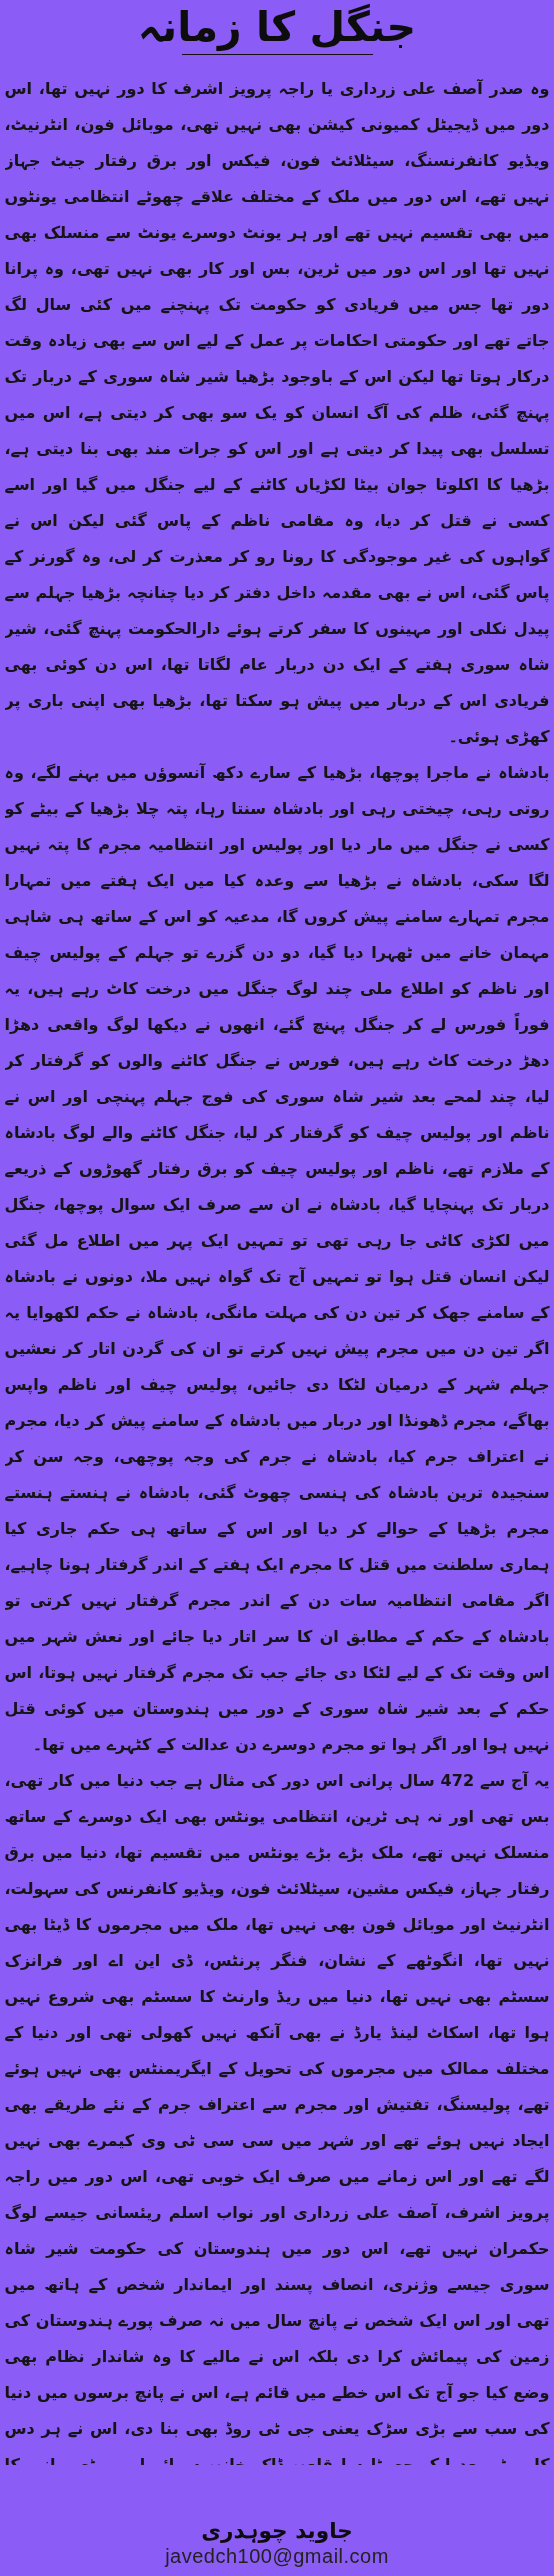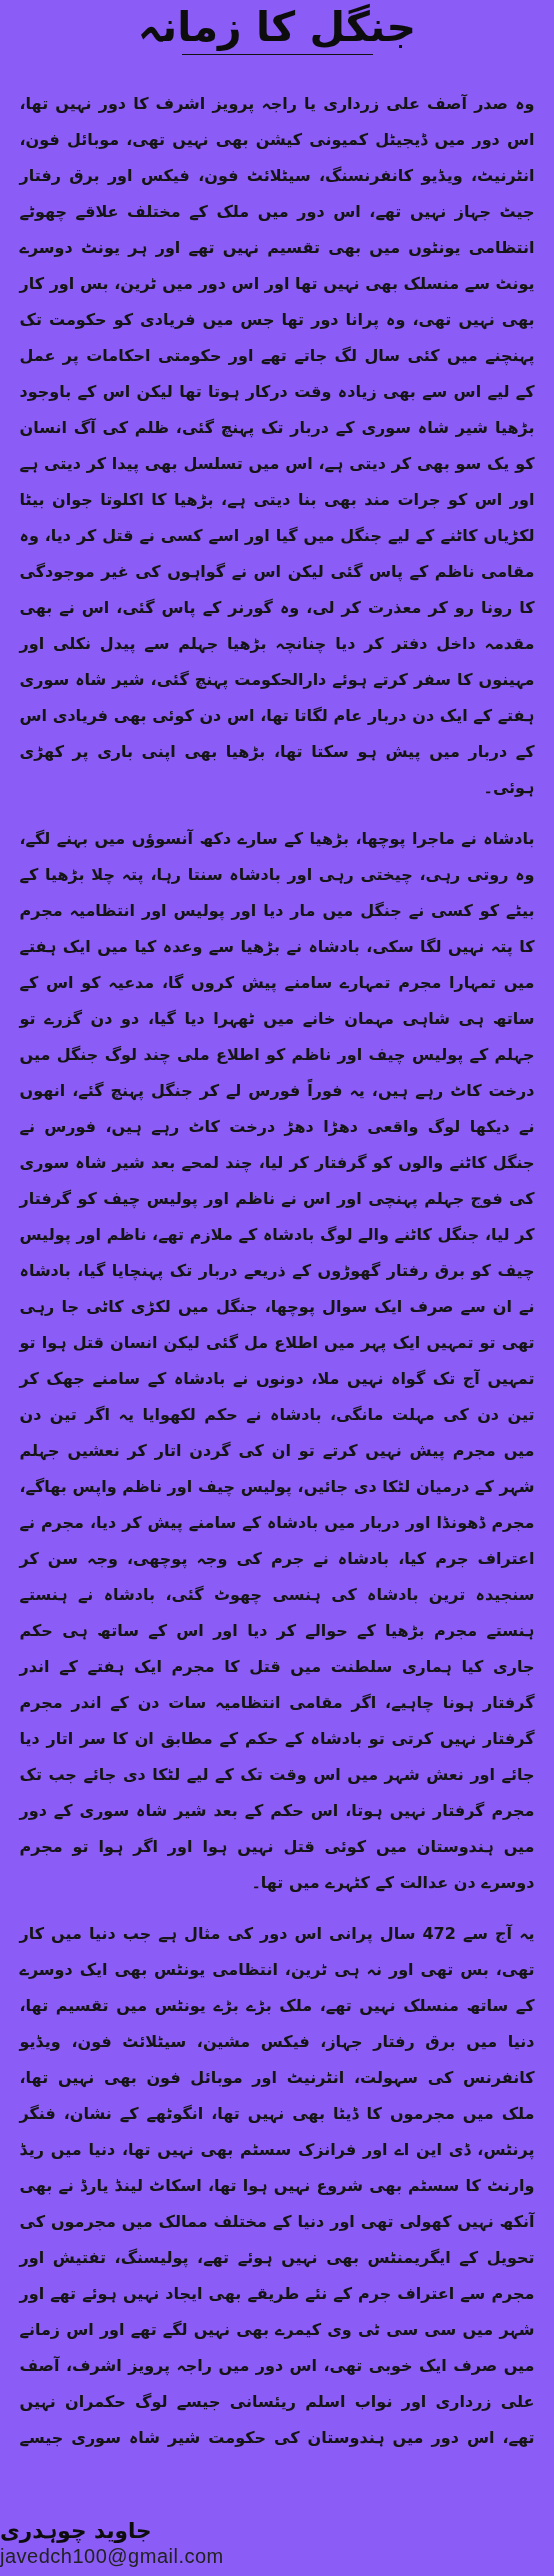--- a/index.html
+++ b/index.html
@@ -41,29 +41,29 @@
     text-justify: inter-word;
     margin: 16px 4.5px 0 4.5px;
     height: 2394px;
     overflow: hidden;
     font-size: 16px;
     line-height: 36px;
     font-weight: bold;
     color: #151515;
   }
   .article-body p {
-    margin: 15px;
+    margin: 0;
     padding: 0;
   }
   .footer {
     position: absolute;
     left: 0;
     right: 0;
     bottom: 7.2px;
-    text-align: left;
+    text-align: center;
   }
   .author-name {
     direction: rtl;
     font-size: 21.6px;
     line-height: 27px;
     font-weight: bold;
     color: #0d0d0d;
   }
   .author-email {
     font-family: Liberation Sans, sans-serif;

